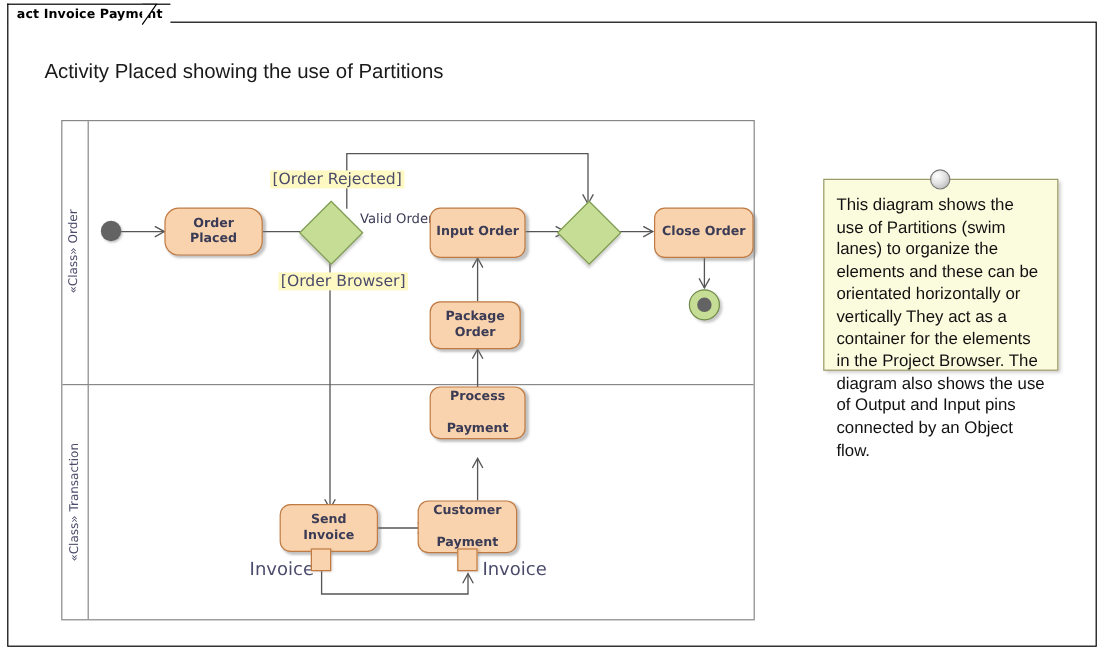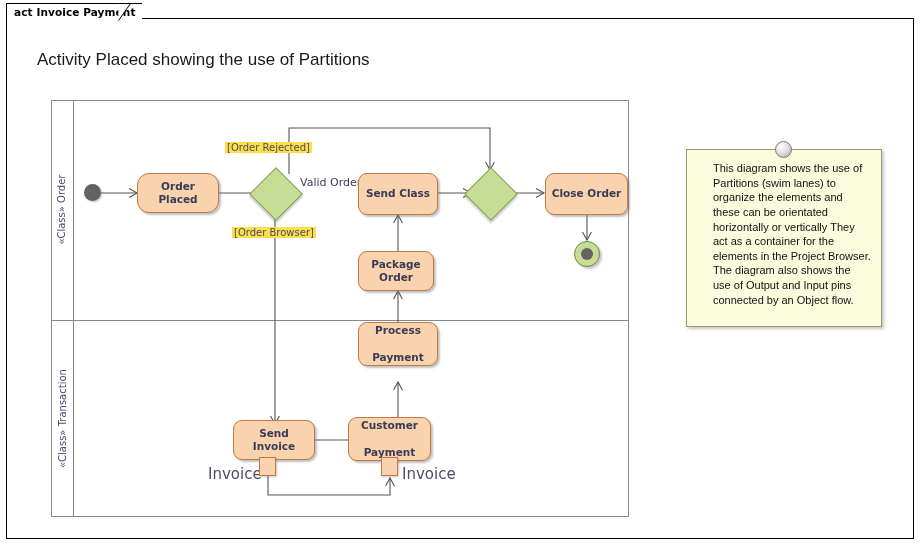--- a/index.html
+++ b/index.html
@@ -196,25 +196,25 @@
   .edge-label {
     position: absolute;
     font-size: 15px;
     color: #4b4b6b;
     white-space: nowrap;
     font-family: "DejaVu Sans", sans-serif;
     z-index: 3;
   }
   .guard-label {
     position: absolute;
-    font-size: 10px;
+    font-size: 13px;
     color: #4b4b6b;
     white-space: nowrap;
     font-family: "DejaVu Sans", sans-serif;
-    background: #fde047;
+    background: #fef9c3;
     padding: 0 2px;
     z-index: 3;
   }
   .node-side-label {
     position: absolute;
     font-size: 11px;
     color: #3b3b55;
     white-space: nowrap;
     line-height: 1.25;
     font-family: "DejaVu Sans", sans-serif;
@@ -231,27 +231,27 @@
     pointer-events: none;
     z-index: 2;
   }
 
   
   .note {
     position: absolute;
     left: 686px;
     top: 149px;
     width: 196px;
-    height: 178px;
+    height: 160px;
     box-sizing: border-box;
     background: #fbfbdd;
     border: 1px solid #9a9a6a;
     box-shadow: 2px 2px 3px rgba(130,130,130,0.45);
-    padding: 11px 10px 8px 26px;
-    font-size: 11px;
+    padding: 11px 10px 8px 10px;
+    font-size: 14px;
     color: #111111;
     line-height: 1.33;
     font-family: "Liberation Sans", sans-serif;
     z-index: 3;
   }
   .note-pin {
     position: absolute;
     left: 775px;
     top: 141px;
     width: 17px;
@@ -334,21 +334,21 @@
   <div class="diamond" style="left:257px; top:175px;"></div>
   <div class="node-side-label" style="left:300px; top:176px;">
     <span>Valid</span>
     <span>Order?</span>
   </div>
 
   <div class="guard-label" style="left:225px; top:142px;">[Order Rejected]</div>
   <div class="guard-label" style="left:232px; top:227px;">[Order Browser]</div>
 
   <div class="node" style="left:358px; top:173px; width:80px; height:42px;">
-    <span>Send Class</span>
+    <span>Input Order</span>
   </div>
 
   <div class="diamond" style="left:472px; top:175px;"></div>
 
   <div class="node" style="left:545px; top:173px; width:83px; height:42px;">
     <span>Close Order</span>
   </div>
 
   <div class="final-node" style="left:574px; top:241px;">
     <i></i>

